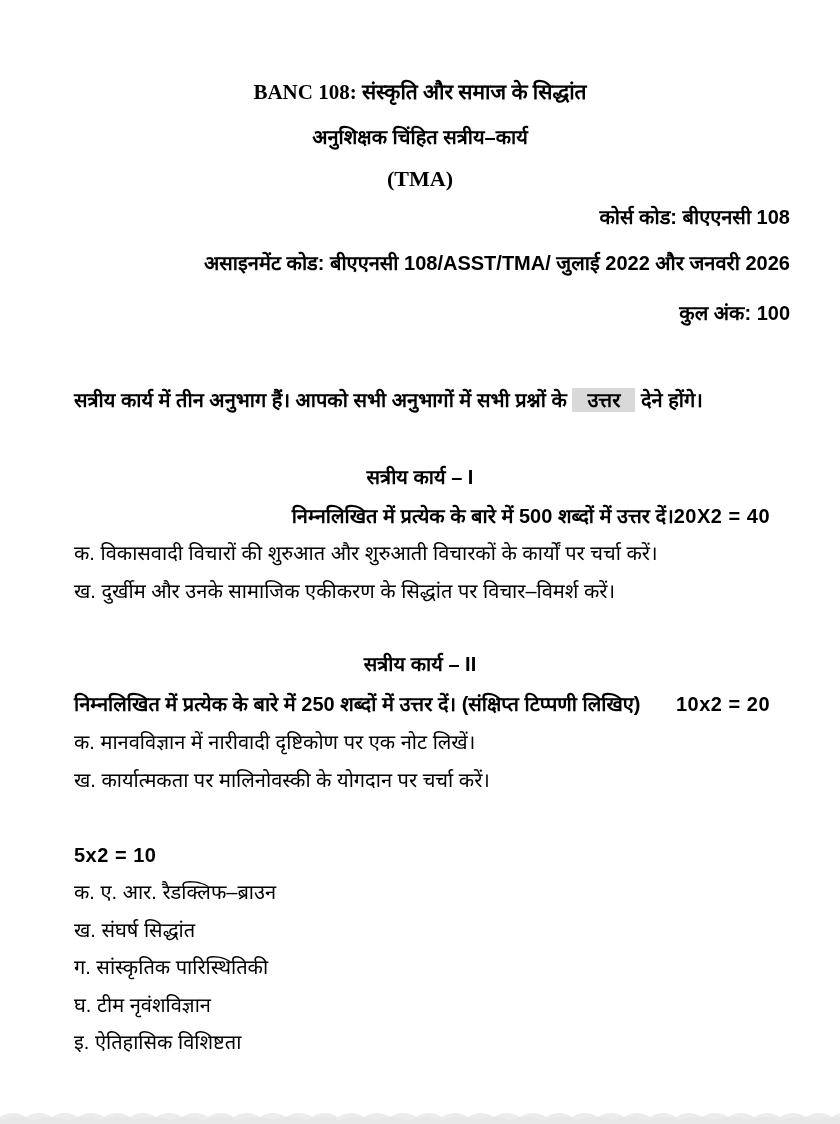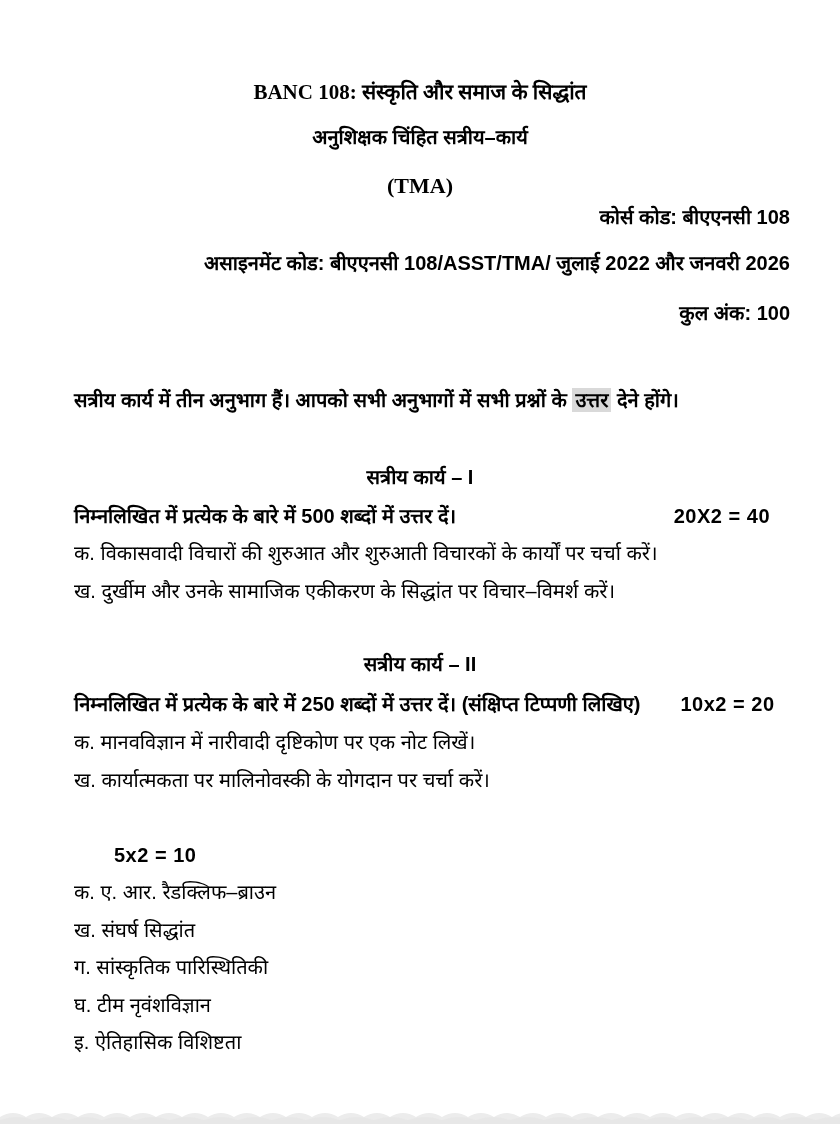--- a/index.html
+++ b/index.html
@@ -23,48 +23,48 @@
     left:74px;right:70px;
     font-size:20px;line-height:26px;
     white-space:nowrap;
   }
   .center{left:0;right:0;text-align:center;}
   .right{left:0;right:50px;text-align:right;}
   .bold{font-weight:700;}
   .serif{font-family:"Liberation Serif","DejaVu Serif",serif;}
   .item{font-weight:400;}
   .instr-row{display:flex;justify-content:space-between;align-items:baseline;}
-  .marks{font-weight:700;letter-spacing:.5px;margin-left:40px;}
-  .hl{background:var(--highlight);padding:1px 3px;}
+  .marks{font-weight:700;letter-spacing:.5px;}
+  .hl{background:var(--highlight);padding:1px 15px;}
   .scan-band{
     position:absolute;left:0;bottom:0;width:840px;height:20px;
     display:block;
   }
   .scan-band .w1{fill:var(--band1);}
   .scan-band .w2{fill:var(--band2);opacity:.55;}
 </style>
 </head>
 <body>
 
 <div class="page">
 
   <div class="line center bold serif" style="top:79px;font-size:21px;">BANC 108: संस्कृति और समाज के सिद्धांत</div>
   <div class="line center bold" style="top:124px;">अनुशिक्षक चिंहित सत्रीय–कार्य</div>
-  <div class="line center bold serif" style="top:173px;font-size:22px;">(TMA)</div>
+  <div class="line center bold serif" style="top:166px;font-size:22px;">(TMA)</div>
 
   <div class="line right bold" style="top:204px;margin-left:18px;">कोर्स कोड: बीएएनसी 108</div>
   <div class="line right bold" style="top:250px;">असाइनमेंट कोड: बीएएनसी 108/ASST/TMA/ जुलाई 2022 और जनवरी 2026</div>
   <div class="line right bold" style="top:300px;">कुल अंक: 100</div>
 
   <div class="line bold" style="top:387px;">
     <span>सत्रीय कार्य में तीन अनुभाग हैं। आपको सभी अनुभागों में सभी प्रश्नों के </span><span class="hl">उत्तर</span><span> देने होंगे।</span>
   </div>
 
   <div class="line center bold" style="top:464px;">सत्रीय कार्य – I</div>
-  <div class="line instr-row" style="top:503px;">
+  <div class="line instr-row" style="top:503px;justify-content:flex-end;">
     <span class="bold">निम्नलिखित में प्रत्येक के बारे में 500 शब्दों में उत्तर दें।</span>
     <span class="marks">20X2 = 40</span>
   </div>
   <div class="line item" style="top:540px;">क. विकासवादी विचारों की शुरुआत और शुरुआती विचारकों के कार्यों पर चर्चा करें।</div>
   <div class="line item" style="top:578px;">ख. दुर्खीम और उनके सामाजिक एकीकरण के सिद्धांत पर विचार–विमर्श करें।</div>
 
   <div class="line center bold" style="top:651px;">सत्रीय कार्य – II</div>
   <div class="line instr-row" style="top:691px;">
     <span class="bold">निम्नलिखित में प्रत्येक के बारे में 250 शब्दों में उत्तर दें। (संक्षिप्त टिप्पणी लिखिए)</span>
     <span class="marks">10x2 = 20</span>

